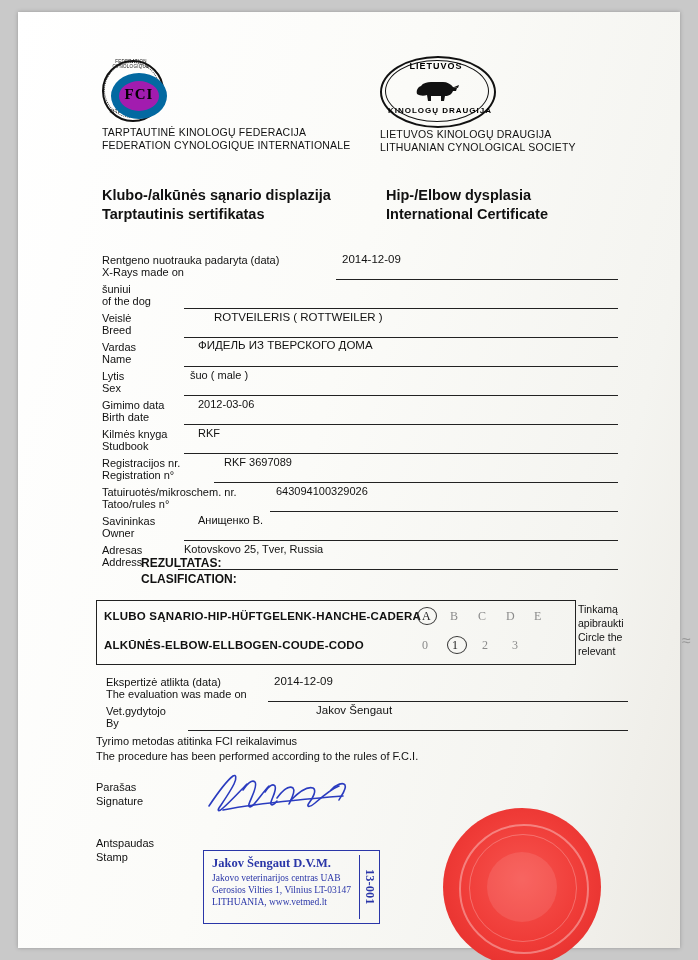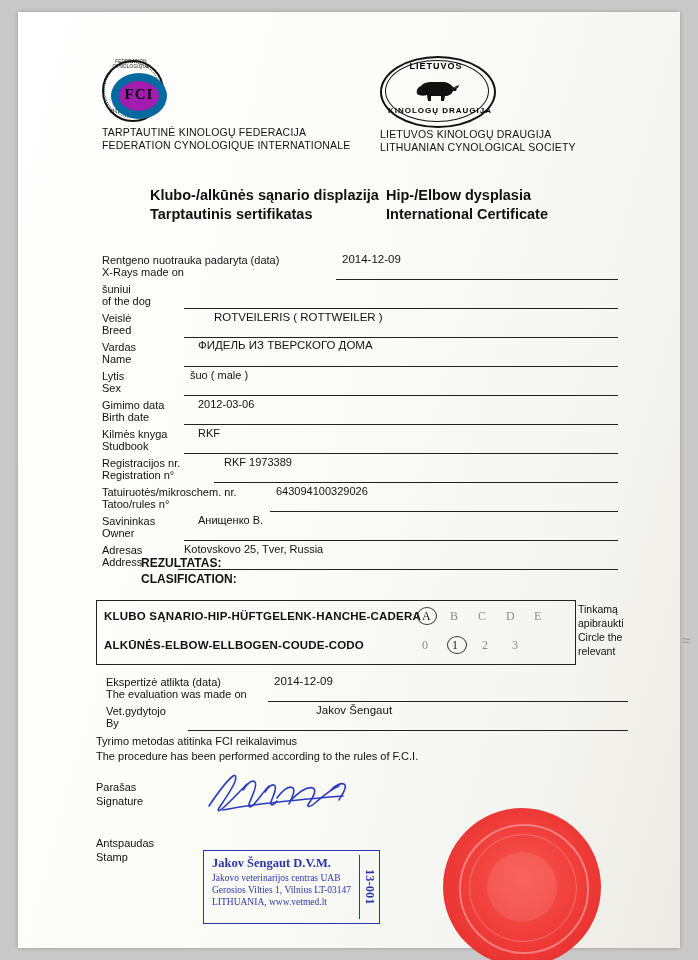--- a/index.html
+++ b/index.html
@@ -61,21 +61,21 @@
   .lt-bot{
     position:absolute;left:0;top:50px;width:112px;text-align:right;
     font-size:8px;font-weight:bold;letter-spacing:1px;
   }
   .lt-dog{position:absolute;left:33px;top:20px;width:48px;height:26px;}
   .lt-caption{
     position:absolute;left:362px;top:72px;font-size:10.5px;color:#111;line-height:13px;
     letter-spacing:.2px;
   }
   
-  .title-left{position:absolute;left:84px;top:174px;font-size:14.5px;font-weight:bold;line-height:19px;color:#111;margin-left:48px;}
+  .title-left{position:absolute;left:84px;top:174px;font-size:14.5px;font-weight:bold;line-height:19px;color:#111;}
   .title-right{position:absolute;left:368px;top:174px;font-size:14.5px;font-weight:bold;line-height:19px;color:#111;}
 
   
   .fields{position:absolute;left:0;top:242px;width:100%;}
   .row{position:relative;height:29px;}
   .lbl1{position:absolute;left:84px;top:0px;font-size:11px;color:#111;white-space:nowrap;}
   .lbl2{position:absolute;left:84px;top:12px;font-size:11px;color:#111;white-space:nowrap;}
   .line{position:absolute;height:0;border-bottom:1px solid #222;}
   .val{position:absolute;font-size:11px;color:#111;white-space:nowrap;}
   .val.big{font-size:11.5px;}
@@ -233,21 +233,21 @@
     <div class="row">
       <div class="lbl1">Kilmės knyga</div>
       <div class="lbl2">Studbook</div>
       <div class="val" style="left:180px;top:-1px;">RKF</div>
       <div class="line" style="left:166px;top:25px;width:434px;"></div>
     </div>
 
     <div class="row">
       <div class="lbl1">Registracijos nr.</div>
       <div class="lbl2">Registration n°</div>
-      <div class="val" style="left:206px;top:-1px;">RKF 1973389</div>
+      <div class="val" style="left:206px;top:-1px;">RKF 3697089</div>
       <div class="line" style="left:196px;top:25px;width:404px;"></div>
     </div>
 
     <div class="row">
       <div class="lbl1">Tatuiruotės/mikroschem. nr.</div>
       <div class="lbl2">Tatoo/rules n°</div>
       <div class="val" style="left:258px;top:-1px;">643094100329026</div>
       <div class="line" style="left:252px;top:25px;width:348px;"></div>
     </div>
 

